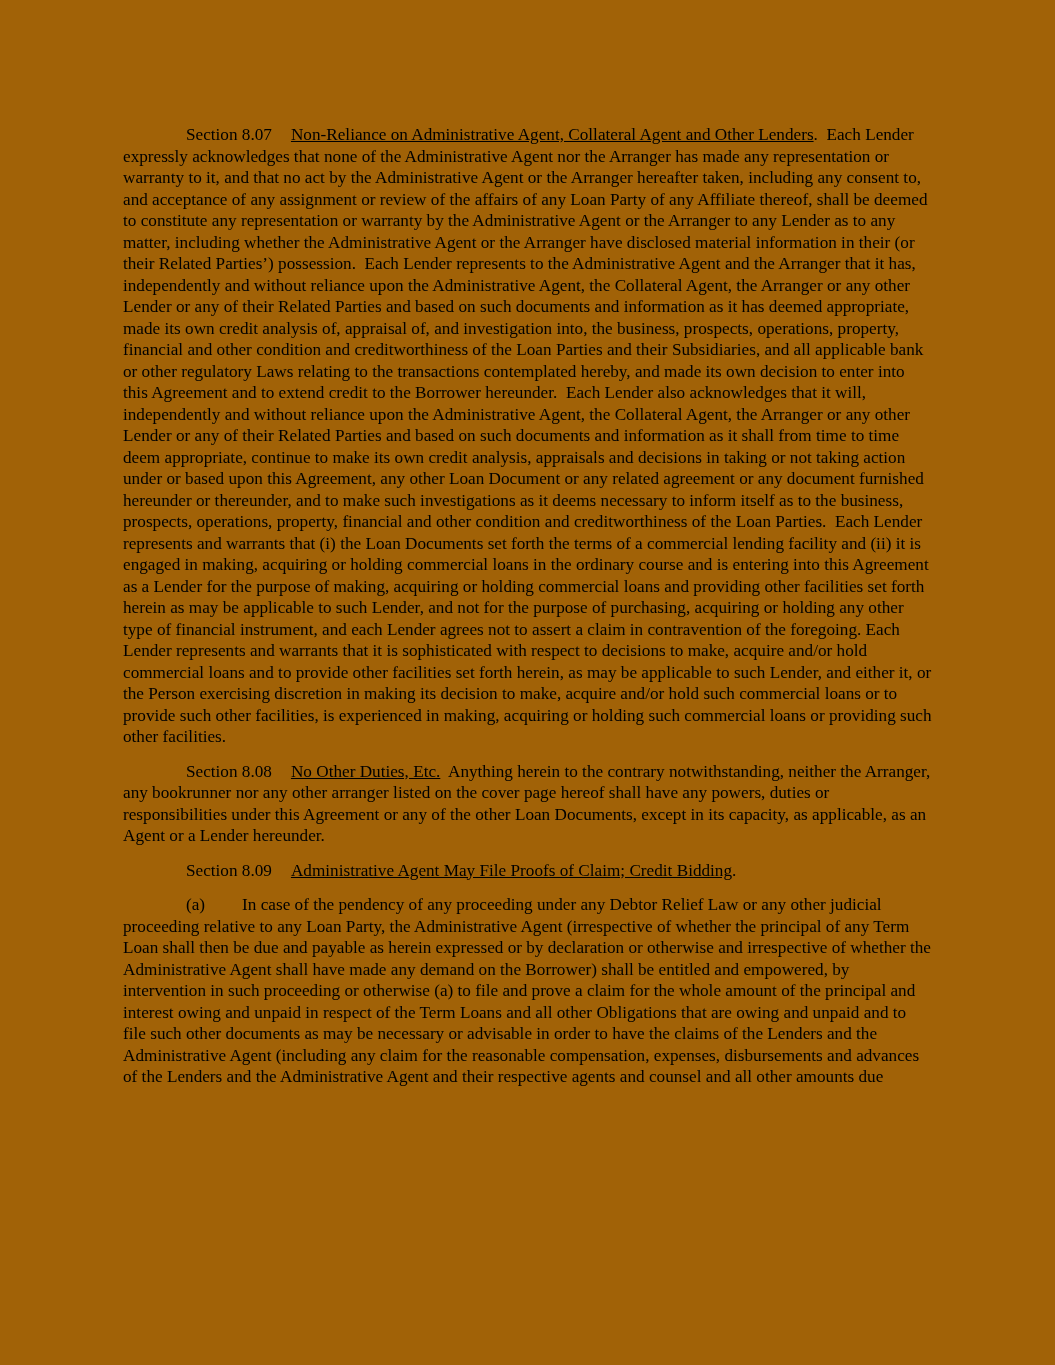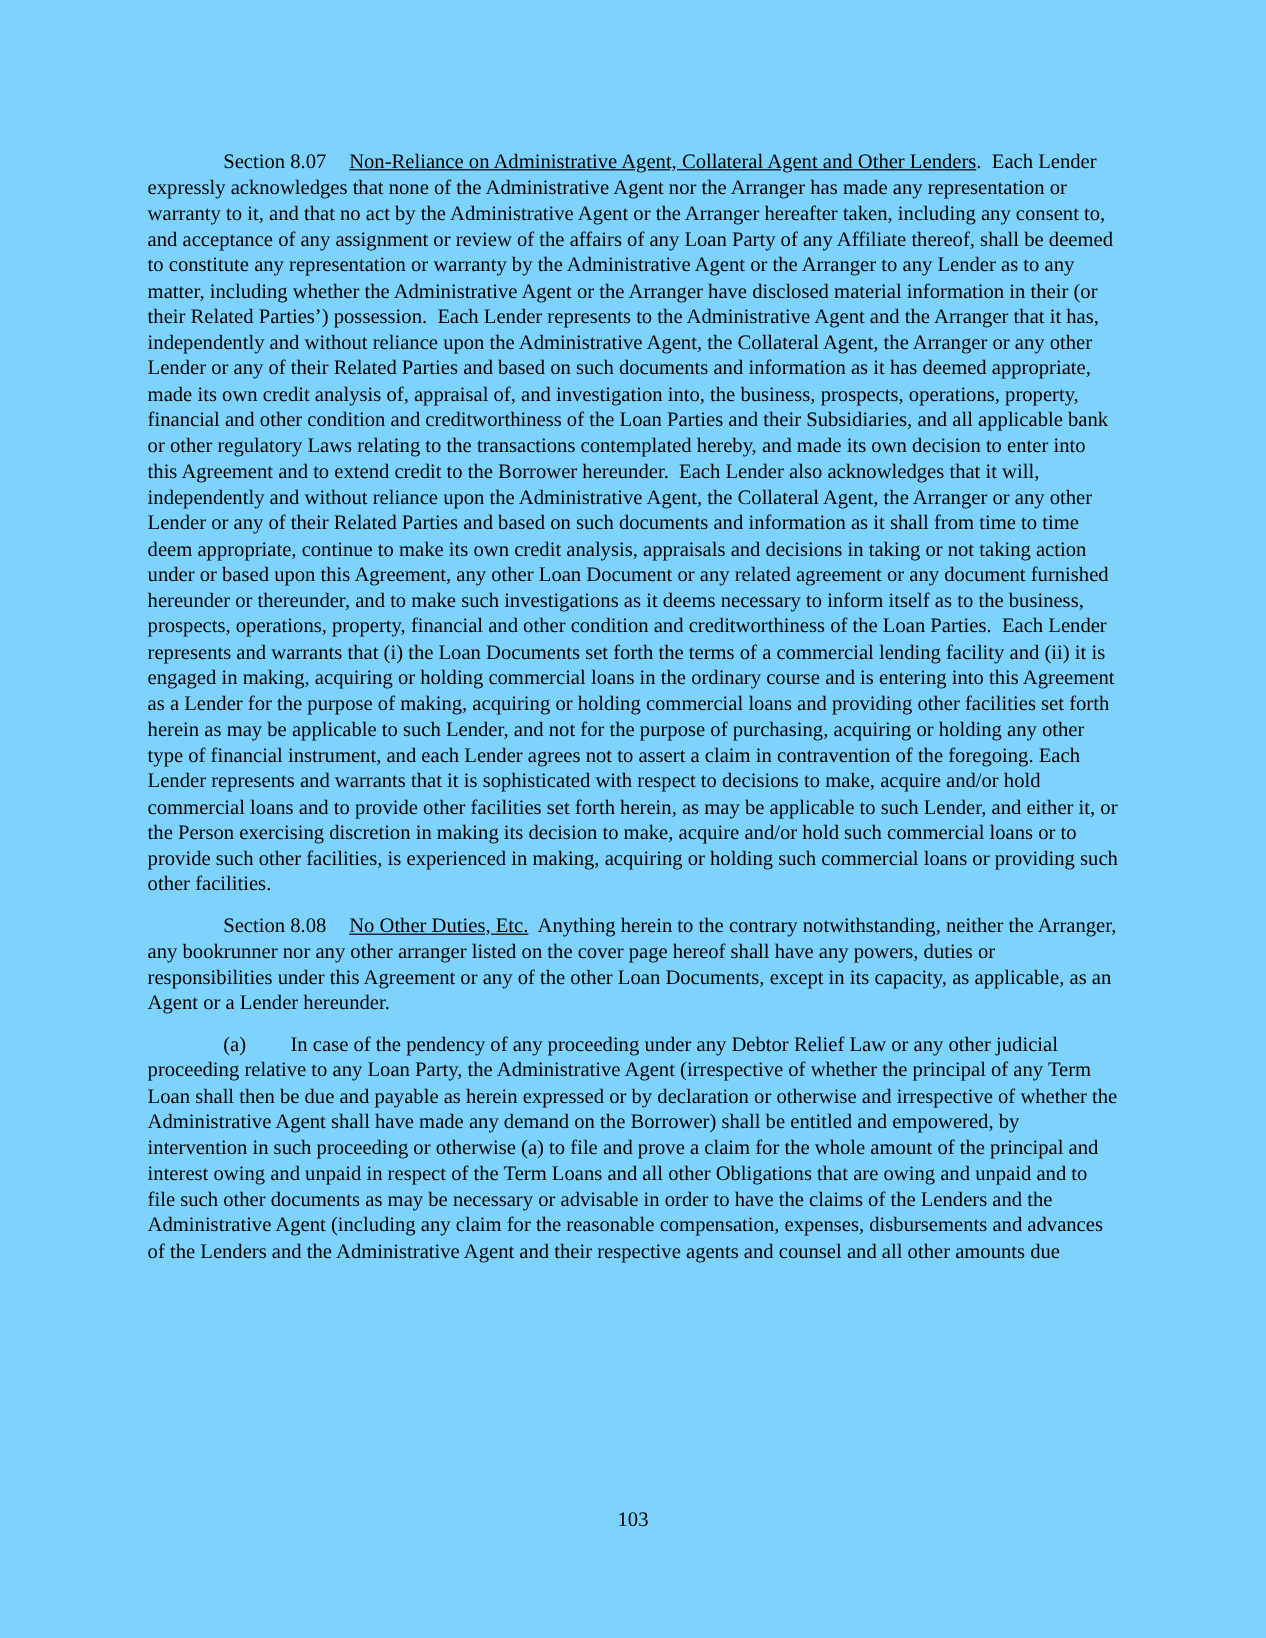--- a/index.html
+++ b/index.html
@@ -3,21 +3,21 @@
 <meta charset="utf-8">
 <style>
   * { margin: 0; padding: 0; box-sizing: border-box; }
   html, body {
     width: 1055px; height: 1365px;
     background: #ffffff;
   }
   .page {
     position: relative;
     width: 1055px; height: 1365px;
-    background: #7dd3fc;
+    background: #a16207;
     color: #000000;
     font-family: "Liberation Serif", "DejaVu Serif", serif;
     font-size: 17.2px;
     line-height: 21.5px;
     overflow: hidden;
   }
   .content {
     position: absolute;
     left: 123px;
     top: 124px;
@@ -44,19 +44,19 @@
 </head>
 <body>
 
 <div class="page">
   <div class="content">
 
     <p class="para"><span>Section 8.07</span><span class="tabgap"></span><span class="u">Non-Reliance on Administrative Agent, Collateral Agent and Other Lenders</span><span>.</span><span>  Each Lender expressly acknowledges that none of the Administrative Agent nor the Arranger has made any representation or warranty to it, and that no act by the Administrative Agent or the Arranger hereafter taken, including any consent to, and acceptance of any assignment or review of the affairs of any Loan Party of any Affiliate thereof, shall be deemed to constitute any representation or warranty by the Administrative Agent or the Arranger to any Lender as to any matter, including whether the Administrative Agent or the Arranger have disclosed material information in their (or their Related Parties’) possession.  Each Lender represents to the Administrative Agent and the Arranger that it has, independently and without reliance upon the Administrative Agent, the Collateral Agent, the Arranger or any other Lender or any of their Related Parties and based on such documents and information as it has deemed appropriate, made its own credit analysis of, appraisal of, and investigation into, the business, prospects, operations, property, financial and other condition and creditworthiness of the Loan Parties and their Subsidiaries, and all applicable bank or other regulatory Laws relating to the transactions contemplated hereby, and made its own decision to enter into this Agreement and to extend credit to the Borrower hereunder.  Each Lender also acknowledges that it will, independently and without reliance upon the Administrative Agent, the Collateral Agent, the Arranger or any other Lender or any of their Related Parties and based on such documents and information as it shall from time to time deem appropriate, continue to make its own credit analysis, appraisals and decisions in taking or not taking action under or based upon this Agreement, any other Loan Document or any related agreement or any document furnished hereunder or thereunder, and to make such investigations as it deems necessary to inform itself as to the business, prospects, operations, property, financial and other condition and creditworthiness of the Loan Parties.  Each Lender represents and warrants that (i) the Loan Documents set forth the terms of a commercial lending facility and (ii) it is engaged in making, acquiring or holding commercial loans in the ordinary course and is entering into this Agreement as a Lender for the purpose of making, acquiring or holding commercial loans and providing other facilities set forth herein as may be applicable to such Lender, and not for the purpose of purchasing, acquiring or holding any other type of financial instrument, and each Lender agrees not to assert a claim in contravention of the foregoing. Each Lender represents and warrants that it is sophisticated with respect to decisions to make, acquire and/or hold commercial loans and to provide other facilities set forth herein, as may be applicable to such Lender, and either it, or the Person exercising discretion in making its decision to make, acquire and/or hold such commercial loans or to provide such other facilities, is experienced in making, acquiring or holding such commercial loans or providing such other facilities.</span></p>
 
     <p class="para"><span>Section 8.08</span><span class="tabgap"></span><span class="u">No Other Duties, Etc.</span><span></span><span>  Anything herein to the contrary notwithstanding, neither the Arranger, any bookrunner nor any other arranger listed on the cover page hereof shall have any powers, duties or responsibilities under this Agreement or any of the other Loan Documents, except in its capacity, as applicable, as an Agent or a Lender hereunder.</span></p>
 
+    <p class="para"><span>Section 8.09</span><span class="tabgap"></span><span class="u">Administrative Agent May File Proofs of Claim; Credit Bidding</span><span>.</span><span></span></p>
 
     <p class="para"><span>(a)</span><span class="tabgap-wide"></span><span>In case of the pendency of any proceeding under any Debtor Relief Law or any other judicial proceeding relative to any Loan Party, the Administrative Agent (irrespective of whether the principal of any Term Loan shall then be due and payable as herein expressed or by declaration or otherwise and irrespective of whether the Administrative Agent shall have made any demand on the Borrower) shall be entitled and empowered, by intervention in such proceeding or otherwise (a) to file and prove a claim for the whole amount of the principal and interest owing and unpaid in respect of the Term Loans and all other Obligations that are owing and unpaid and to file such other documents as may be necessary or advisable in order to have the claims of the Lenders and the Administrative Agent (including any claim for the reasonable compensation, expenses, disbursements and advances of the Lenders and the Administrative Agent and their respective agents and counsel and all other amounts due</span></p>
 
   </div>
 
-  <div class="pageno">103</div>
 </div>
 
 </body></html>

